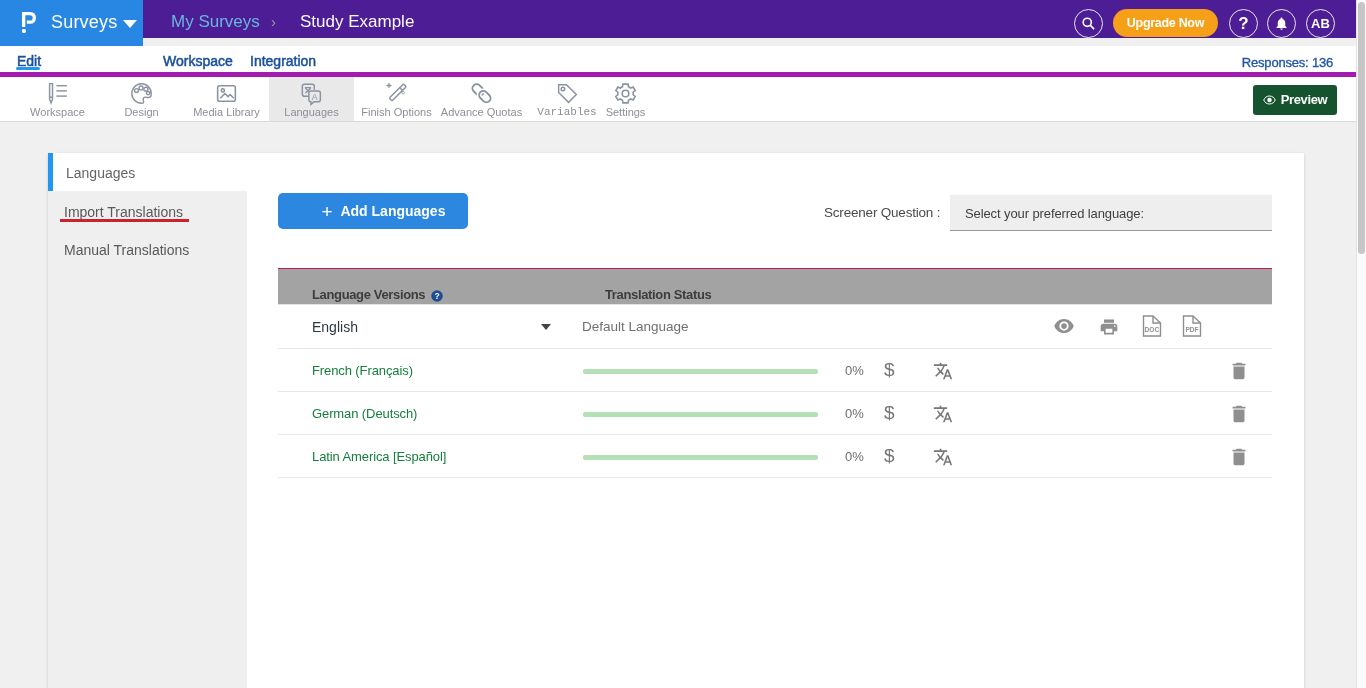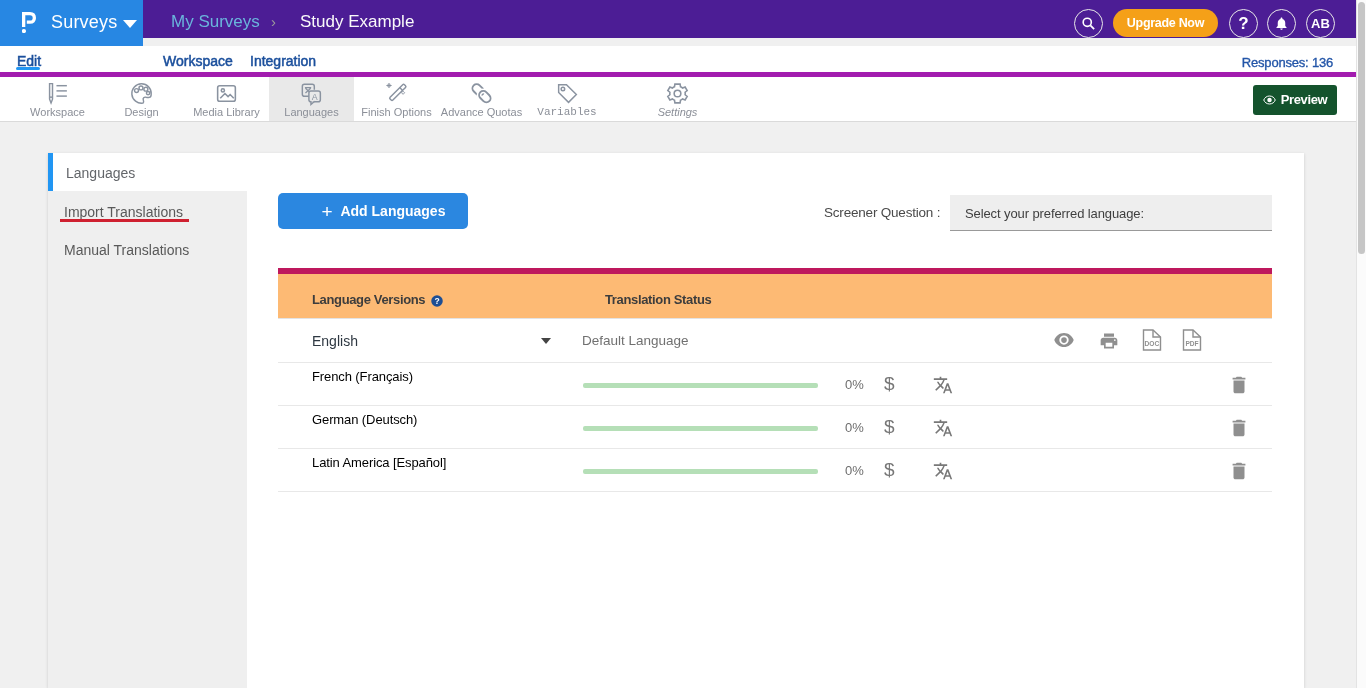--- a/index.html
+++ b/index.html
@@ -45,29 +45,29 @@
 #redline { position:absolute; left:12px; top:28px; width:129px; height:3px; background:#cf2030; }
 
 #main { position:absolute; left:199px; top:38px; width:1057px; height:497px; }
 #addbtn { position:absolute; left:31px; top:2px; width:190px; height:36px; background:#2b87e0; border-radius:5px; color:#fff; font-size:14px; font-weight:bold; text-align:center; line-height:36px;padding-left:21px; }
 #screenerlbl { position:absolute; left:577px; top:14px; font-size:13.5px; letter-spacing:-0.2px; color:#4a4a4a; }
 #screenersel { position:absolute; left:703px; top:4px; width:322px; height:36px; background:#eeeeee; border-bottom:1px solid #999; }
 #screenersel span { position:absolute; left:15px; top:11px; font-size:13px; letter-spacing:-0.1px; color:#3f3f3f; }
 
 
 #tbl { position:absolute; left:31px; top:77px; width:994px; }
-.hrow { position:relative; height:51px; background:#fdba74; border-top:6px solid #be185d; border-bottom:1px solid #e3e3e3; }
+.hrow { position:relative; height:37px; background:#a3a3a3; border-top:1px solid #be185d; border-bottom:1px solid #e3e3e3; }
 .trow { position:relative; height:43px; border-bottom:1px solid #e8e8e8; }
 .c1 { position:absolute; left:34px; top:0; }
 .c2 { position:absolute; left:300px; top:0;margin-left:27px; }
 .hrow .ht { font-size:13px; font-weight:bold; letter-spacing:-0.35px; color:#3d3d3d; top:18px; }
 .bar { position:absolute; left:305px; top:20px; width:235px; height:5px; background:#b5dfb7; border-radius:2px; }
 .pct { position:absolute; left:567px; top:14px; font-size:13px; color:#6e6e6e; }
 .dollar { position:absolute; left:606px; top:10px; font-size:19px; color:#777; }
-.langname { position:absolute; left:34px; top:6px; font-size:13px; letter-spacing:-0.1px; color:#000000; }
+.langname { position:absolute; left:34px; top:14px; font-size:13px; letter-spacing:-0.1px; color:#15803d; }
 </style>
 </head>
 <body>
 
 <div id="topbar">
   <div id="logobox">
     <svg width="14" height="21" viewBox="0 0 14 21">
       <path d="M1.65 15 L1.65 1.65 L8 1.65 Q12.35 1.65 12.35 6 Q12.35 10.2 8 10.2 L4.8 10.2" fill="none" stroke="#fff" stroke-width="3.3"></path>
       <circle cx="1.95" cy="19" r="2.1" fill="#fff"></circle>
     </svg>
@@ -162,21 +162,21 @@
       </svg>
     <span class="lbl">Advance Quotas</span>
   </div>
   <div class="titem" style="left:524.5px;font-family:Liberation Mono, monospace;">
     <svg width="25" height="25" viewBox="0 0 24 24" fill="none" stroke="#8a93a0" stroke-width="1.4">
         <path d="M3.5 3.5 h7.5 l9.5 9.5 -7.5 7.5 -9.5 -9.5 z"></path>
         <circle cx="7.6" cy="7.6" r="1.7"></circle>
       </svg>
     <span class="lbl">Variables</span>
   </div>
-  <div class="titem" style="left:635px;font-style:italic;">
+  <div class="titem" style="left:583px;">
     <svg width="25" height="25" viewBox="0 0 24 24" fill="none" stroke="#8a93a0" stroke-width="1.5">
         <circle cx="12" cy="12" r="3.2"></circle>
         <path d="M19.4 12a7.4 7.4 0 0 0-.1-1.2l2-1.6-2-3.4-2.4 1a7.4 7.4 0 0 0-2-1.2L14.5 3h-5l-.4 2.6a7.4 7.4 0 0 0-2 1.2l-2.4-1-2 3.4 2 1.6a7.4 7.4 0 0 0 0 2.4l-2 1.6 2 3.4 2.4-1a7.4 7.4 0 0 0 2 1.2l.4 2.6h5l.4-2.6a7.4 7.4 0 0 0 2-1.2l2.4 1 2-3.4-2-1.6c.06-.4.1-.8.1-1.2z"></path>
       </svg>
     <span class="lbl">Settings</span>
   </div>
   <div id="previewbtn"><svg width="13" height="10" viewBox="0 0 26 20" style="vertical-align:-1px; margin-right:5px;">
         <path fill="none" stroke="#fff" stroke-width="2" d="M13 2C7.5 2 3.2 5.4 1.5 10c1.7 4.6 6 8 11.5 8s9.8-3.4 11.5-8C22.8 5.4 18.5 2 13 2z"></path>
         <circle cx="13" cy="10" r="4.5" fill="#fff"></circle>
       </svg>Preview</div>

